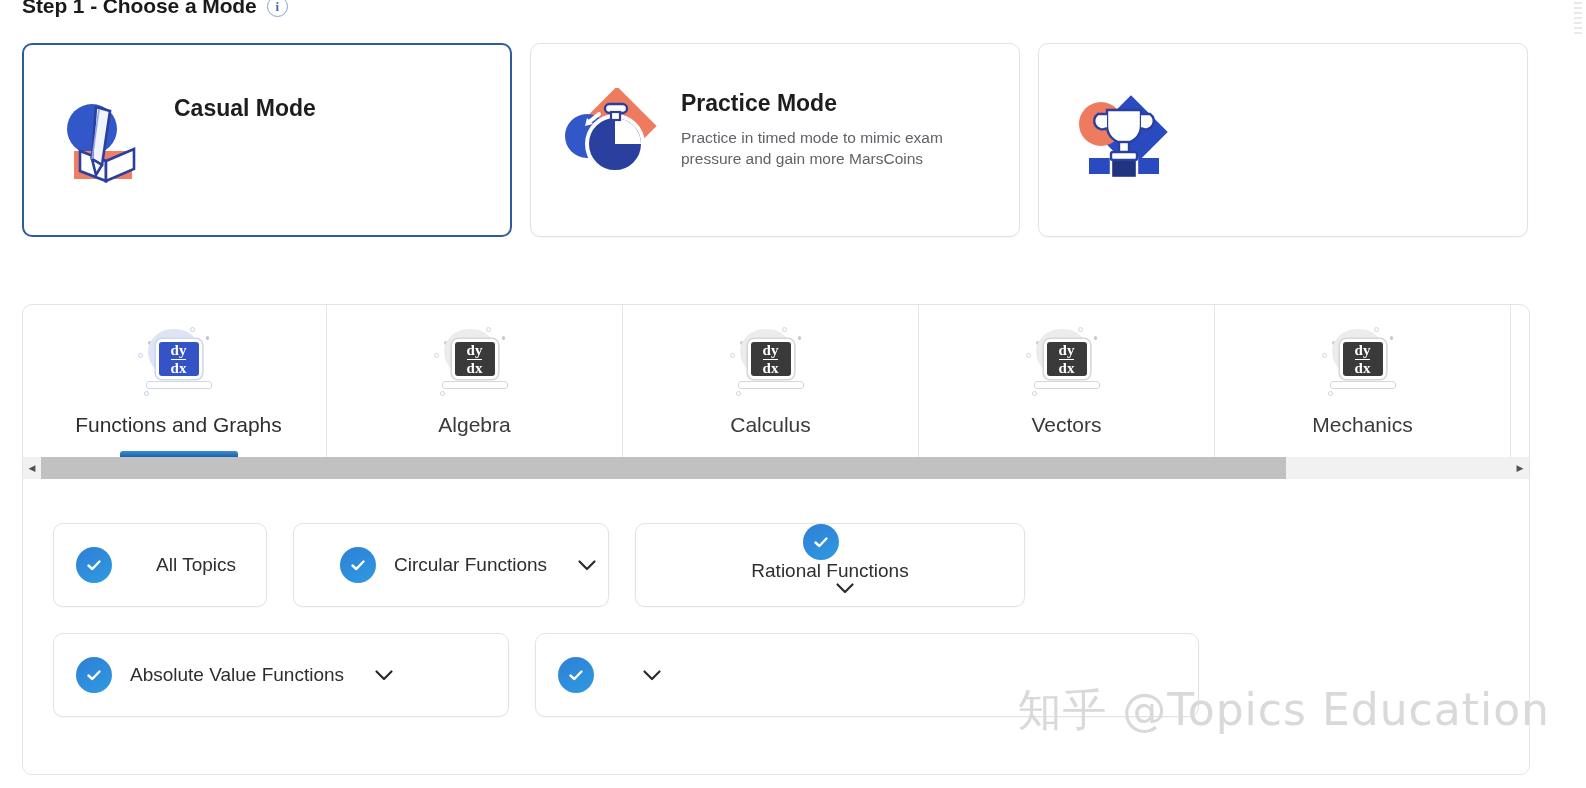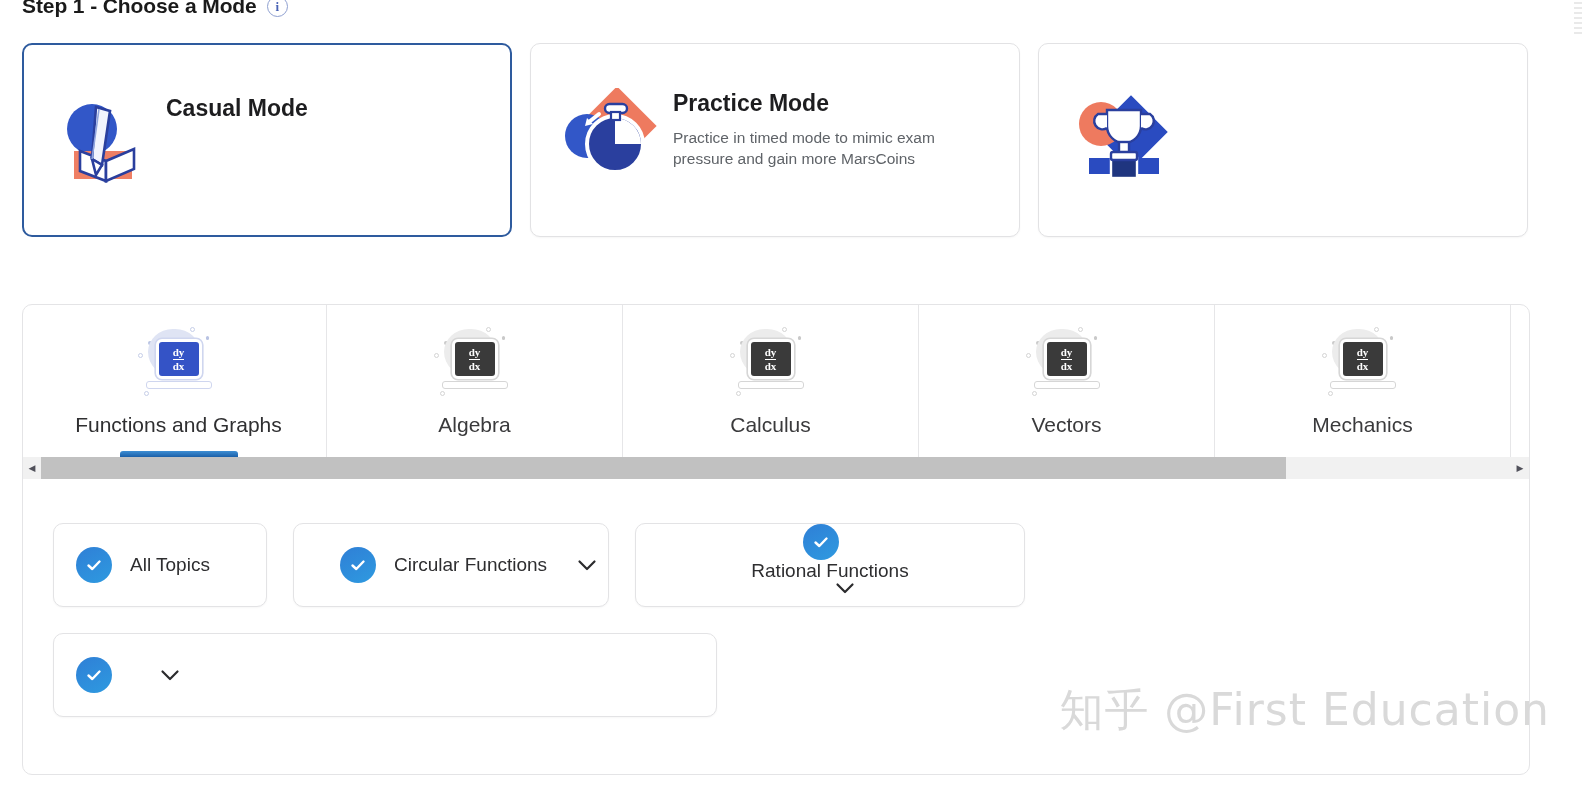--- a/index.html
+++ b/index.html
@@ -39,21 +39,21 @@
     display: flex; align-items: flex-start;
     padding: 30px 22px 0 28px;
     cursor: pointer;
     box-shadow: 0 1px 2px rgba(0,0,0,0.04);
   }
   .mode-card.selected {
     border: 2.5px solid #2e5b9e;
     box-shadow: none;
   }
   .mode-icon { width: 108px; flex: 0 0 108px; height: 104px; position: relative; margin-top: 14px;}
-  .mode-text { margin-left: 6px; padding-top: 16px; }
+  .mode-text { margin-left: 14px; padding-top: 16px; }
   .mode-title { font-size: 23px; font-weight: bold; color: #1d1d1f; margin-bottom: 10px; }
   .mode-desc { font-size: 15.5px; color: #5f6368; line-height: 1.36; max-width: 262px; }
   .mode-card.selected .mode-text { padding-top: 20px; }
 
   
   .panel {
     position: absolute; left: 22px; top: 304px;
     width: 1508px; height: 471px;
     background: #fff;
     border: 1px solid #e4e4e6;
@@ -91,21 +91,21 @@
   }
   .tab:not(.active) .blob { background: #ececec; }
   .screen {
     position: absolute; left: 22px; top: 12px;
     width: 46px; height: 40px; border-radius: 6px;
     background: #3453c6; border: 3px solid #ffffff;
     box-shadow: 0 0 0 1.6px #cfd6ef;
     display: flex; align-items: center; justify-content: center;
   }
   .tab:not(.active) .screen { background: #3a3a3a; box-shadow: 0 0 0 1.6px #d6d6d6; }
-  .dydx { color: #fff; font-size: 11px; line-height: 1.0; text-align: center; font-family: "Liberation Serif", serif; font-weight: bold;}
+  .dydx { color: #fff; font-size: 15px; line-height: 1.0; text-align: center; font-family: "Liberation Serif", serif; font-weight: bold;}
   .dydx .num { display: block; border-bottom: 1.2px solid #fff; padding-bottom: 1px;}
   .dydx .den { display: block; padding-top: 1px;}
   .base {
     position: absolute; left: 12px; top: 54px; width: 66px; height: 8px;
     border-radius: 3px; background: #fff; border: 1.6px solid #cfd6ef;
   }
   .tab:not(.active) .base { border-color: #d6d6d6; }
   .sp { position: absolute; border-radius: 50%; }
   .sp.s1 { width: 5px; height: 5px; border: 1.3px solid #c6cee8; left: 4px; top: 26px; background: transparent;}
   .sp.s2 { width: 4px; height: 4px; background: #b9c3e3; left: 14px; top: 14px; }
@@ -157,21 +157,21 @@
   }
   .pill .check svg { display: block; }
   .pill .plabel { font-size: 19px; color: #2e2e30; white-space: nowrap; }
   .pill .chev {
     margin-left: 30px; color: #2b2b2d; font-size: 13px;
     display: flex; align-items: center;
   }
   .pill.no-chev { padding-right: 30px; }
 
   
-  .w-all    { width: 214px; }
+  .w-all    { width: 214px; justify-content: space-between; }
   .w-circ   { width: 316px; padding-left: 46px; }
   .w-rat    { width: 390px; flex-direction: column; }
   .w-abs    { width: 456px; }
   .w-coord  { width: 664px; }
 
   
   .watermark {
     position: absolute; right: 36px; bottom: 48px;
     font-size: 44px; color: #d9d9d9;
     letter-spacing: 1px;
@@ -409,35 +409,48 @@
             <svg width="20" height="13" viewBox="0 0 20 13">
                 <path d="M2.5 2.5 L10 10 L17.5 2.5" fill="none" stroke="#2b2b2d" stroke-width="2.2" stroke-linecap="round" stroke-linejoin="round"></path>
               </svg>
           </span>
         </div>
 
       </div>
 
       <div class="pill-row">
 
+        <div class="pill w-abs">
+          <span class="check">
+            <svg width="20" height="20" viewBox="0 0 20 20">
+                <path d="M4.5 10.5 L8.3 14 L15.5 6.5" fill="none" stroke="#fff" stroke-width="2.4" stroke-linecap="round" stroke-linejoin="round"></path>
+              </svg>
+          </span>
+          <span class="plabel">Absolute Value Functions</span>
+          <span class="chev">
+            <svg width="20" height="13" viewBox="0 0 20 13">
+                <path d="M2.5 2.5 L10 10 L17.5 2.5" fill="none" stroke="#2b2b2d" stroke-width="2.2" stroke-linecap="round" stroke-linejoin="round"></path>
+              </svg>
+          </span>
+        </div>
 
         <div class="pill w-coord">
           <span class="check">
             <svg width="20" height="20" viewBox="0 0 20 20">
                 <path d="M4.5 10.5 L8.3 14 L15.5 6.5" fill="none" stroke="#fff" stroke-width="2.4" stroke-linecap="round" stroke-linejoin="round"></path>
               </svg>
           </span>
           <span class="chev">
             <svg width="20" height="13" viewBox="0 0 20 13">
                 <path d="M2.5 2.5 L10 10 L17.5 2.5" fill="none" stroke="#2b2b2d" stroke-width="2.2" stroke-linecap="round" stroke-linejoin="round"></path>
               </svg>
           </span>
         </div>
 
       </div>
 
     </div>
 
   </div>
 
-  <div class="watermark">知乎 @First Education</div>
+  <div class="watermark">知乎 @Topics Education</div>
 
 </div>
 
 </body></html>

